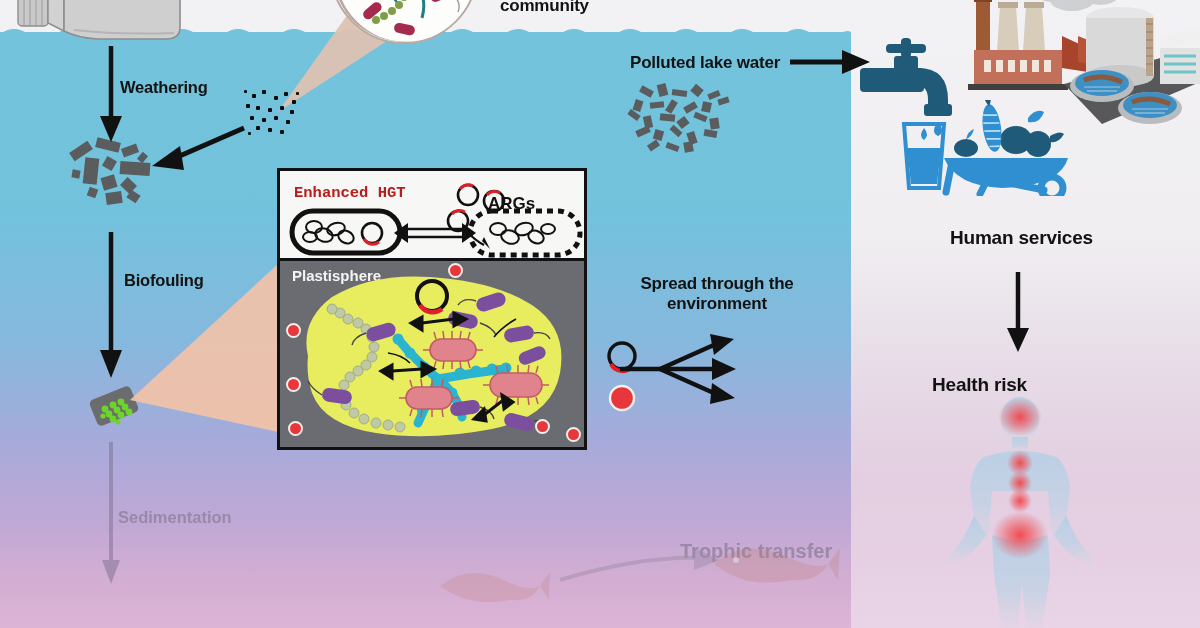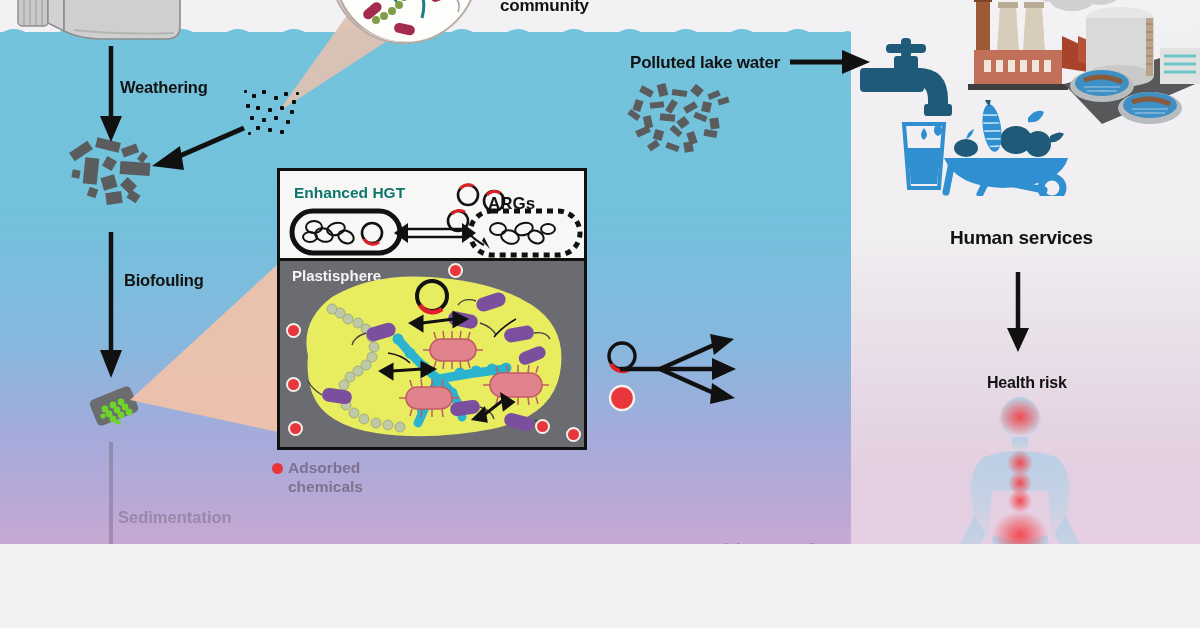--- a/index.html
+++ b/index.html
@@ -2,21 +2,21 @@
 <html><head>
 <meta charset="utf-8">
 <style>
   * { margin:0; padding:0; box-sizing:border-box; }
   html,body { width:1200px; height:628px; overflow:hidden; }
   body {
     font-family: "Liberation Sans", sans-serif;
     background:#f2f1f3;
     position:relative;
   }
-  #stage { position:absolute; left:0; top:0; width:1200px; height:544px; overflow:hidden;padding-left:12px; }
+  #stage { position:absolute; left:0; top:0; width:1200px; height:628px; overflow:hidden;padding-left:12px; }
 
   
   .land-bg{
     position:absolute; left:0; top:0; width:1200px; height:628px;
     background:linear-gradient(to bottom,#f2f1f3 0%,#f0eef1 38%,#e7dce7 58%,#e3cfe1 75%,#e6cfe3 88%,#e9d4e7 100%);
   }
   .water{
     position:absolute; left:0; top:32px; width:851px; height:596px;
     background:linear-gradient(to bottom,#73c3dd 0%,#72c2dc 30%,#86b8dd 52%,#a5abdb 68%,#bfa8d5 82%,#d3aed2 92%,#dcb4d6 100%);
   }
@@ -46,21 +46,21 @@
     border-radius:50%; background:#fdfdfb; border:2px solid #b9a9a0; overflow:hidden;
   }
   .cone{ position:absolute; }
 
   
   .hgt-panel{
     position:absolute; left:277px; top:168px; width:310px; height:93px;
     background:#f7f7f5; border:3px solid #111;
   }
   .hgt-title{
-    position:absolute; left:14px; top:13px; font-weight:bold; font-size:15.5px; color:#0f766e;
+    position:absolute; left:14px; top:13px; font-weight:bold; font-size:15.5px; color:#b91c1c;font-family:Liberation Mono, monospace;
   }
   .args-label{
     position:absolute; left:208px; top:23px; font-weight:bold; font-size:17px; color:#111;
   }
 
   
   .plasti-panel{
     position:absolute; left:277px; top:261px; width:310px; height:189px;
     background:#6b6b72; border:3px solid #111; border-top:none; overflow:hidden;
   }
@@ -476,39 +476,36 @@
     </svg>
 
     <div class="chem-dot" style="left:6px;top:62px;"></div>
     <div class="chem-dot" style="left:6px;top:116px;"></div>
     <div class="chem-dot" style="left:8px;top:160px;"></div>
     <div class="chem-dot" style="left:168px;top:2px;"></div>
     <div class="chem-dot" style="left:255px;top:158px;"></div>
     <div class="chem-dot" style="left:286px;top:166px;"></div>
   </div>
 
-  <div class="legend">
-    <span class="legend-dot"></span>
-    <span class="legend-text">Adsorbed
-chemicals</span>
-  </div>
 
   <svg style="position:absolute;left:600px;top:340px;width:44px;height:80px;" viewBox="0 0 44 80">
     <circle cx="22" cy="16" r="13" fill="none" stroke="#111" stroke-width="3.4"></circle>
     <path d="M11,24 a13,13 0 0 0 20,4" fill="none" stroke="#e01f26" stroke-width="4"></path>
     <circle cx="22" cy="58" r="12" fill="#e8373c" stroke="#f5f1ea" stroke-width="2.4"></circle>
   </svg>
 
   <div class="lbl" style="left:120px; top:78px; font-size:16.5px;">Weathering</div>
   <div class="lbl" style="left:124px; top:271px; font-size:16.5px;">Biofouling</div>
   <div class="lbl-fade" style="left:118px; top:508px; font-size:16.5px;">Sedimentation</div>
   <div class="lbl" style="left:620px; top:53px; font-size:17px;margin-left:10px;">Polluted  lake water</div>
+  <div class="lbl" style="left:624px; top:274px; width:186px; text-align:center; font-size:17px;">Spread through the
+environment</div>
   <div class="lbl-fade" style="left:680px; top:540px; font-size:20px;">Trophic transfer</div>
   <div class="lbl" style="left:950px; top:227px; font-size:19px;">Human services</div>
-  <div class="lbl" style="left:987px; top:374px; font-size:16px;">Health risk</div>
+  <div class="lbl" style="left:932px; top:374px; font-size:19px;">Health risk</div>
 
   <svg class="svg-layer">
 
     <g>
       <line x1="111" y1="46" x2="111" y2="118" stroke="#111" stroke-width="4.5"></line>
       <polygon points="100,116 122,116 111,142" fill="#111"></polygon>
     </g>
 
     <g>
       <line x1="244" y1="128" x2="175" y2="158" stroke="#111" stroke-width="5"></line>

